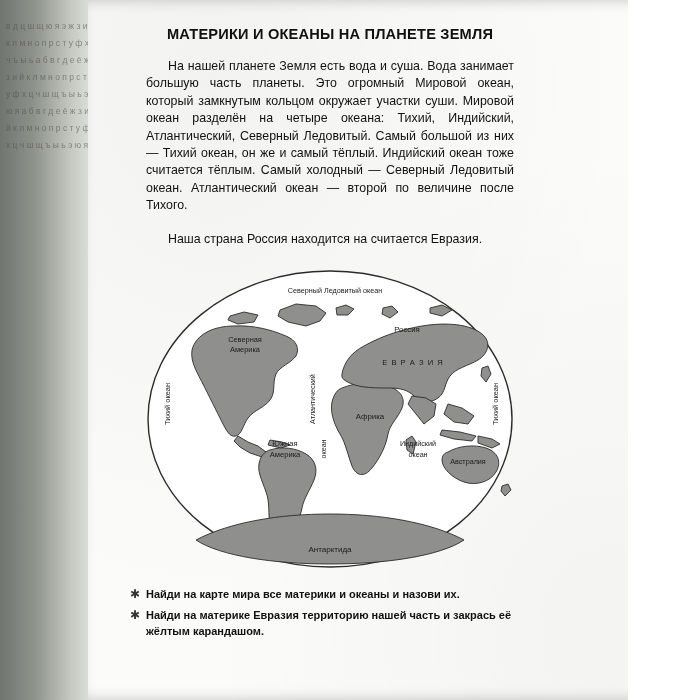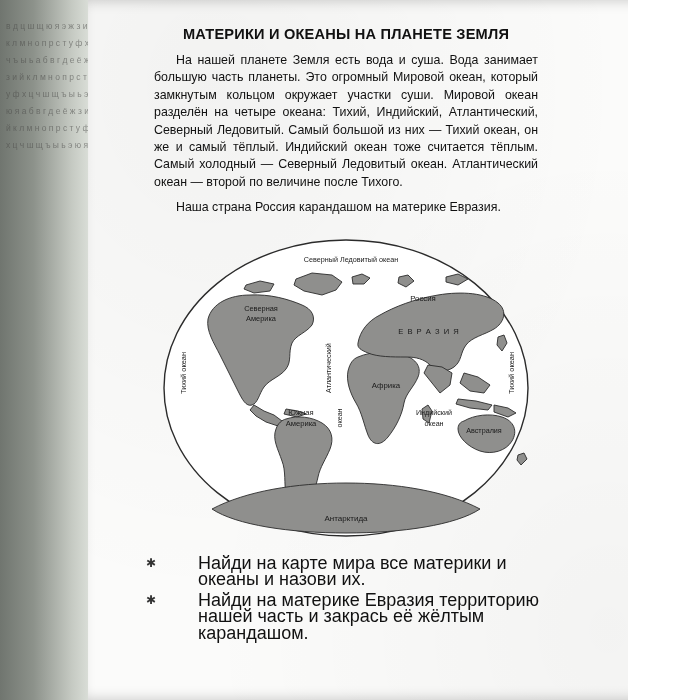--- a/index.html
+++ b/index.html
@@ -54,36 +54,36 @@
   .paper-grain {
     position: absolute; inset: 0;
     background:
       radial-gradient(ellipse at 20% 12%, rgba(0,0,0,.035), rgba(0,0,0,0) 60%),
       radial-gradient(ellipse at 85% 90%, rgba(0,0,0,.03), rgba(0,0,0,0) 55%);
     pointer-events: none;
   }
 
   .content {
     position: absolute;
-    left: 146px;
+    left: 130px;
     top: 26px;
     width: 400px;
   }
 
   h1.title {
     margin: 0 0 10px 0;
     font-size: 14.6px;
     font-weight: bold;
     text-align: center;
     letter-spacing: .2px;
     color: #111;
   }
 
   p.para {
-    margin: 8px;
+    margin: 16px;
     font-size: 12.4px;
     line-height: 17.4px;
     text-align: justify;
     text-indent: 22px;
     color: #111;
     hyphens: manual;
   }
 
   
   .map-wrap {
@@ -111,45 +111,44 @@
   }
   .star {
     width: 16px;
     flex: 0 0 16px;
     font-size: 12px;
     line-height: 16.6px;
     color: #333;
     text-align: left;
   }
   .task-text {
-    font-size: 18px;
+    font-size: 11px;
     line-height: 16.6px;
     color: #111;
-    font-weight: normal;
-    margin-left: 36px;
+    font-weight: bold;
   }
 </style>
 </head>
 <body>
 
 <div class="page">
 
   <div class="spine"></div>
   <div class="spine-text">в д ц ш щ ю я э ж з и к л м н о п р с т у ф х ч ъ ы ь а б в г д е ё ж з и й к л м н о п р с т у ф х ц ч ш щ ъ ы ь э ю я а б в г д е ё ж з и й к л м н о п р с т у ф х ц ч ш щ ъ ы ь э ю я</div>
 
   <div class="paper">
     <div class="paper-grain"></div>
   </div>
 
   <div class="content">
 
     <h1 class="title">МАТЕРИКИ И ОКЕАНЫ НА ПЛАНЕТЕ ЗЕМЛЯ</h1>
 
     <p class="para">На нашей планете Земля есть вода и суша. Вода занимает большую часть планеты. Это огромный Мировой океан, который замкнутым кольцом окружает участки суши. Мировой океан разделён на четыре океана: Тихий, Индийский, Атлантический, Северный Ледовитый. Самый большой из них — Тихий океан, он же и самый тёплый. Индийский океан тоже считается тёплым. Самый холодный — Северный Ледовитый океан. Атлантический океан — второй по величине после Тихого.</p>
-    <p class="para">Наша страна Россия карандашом на материке Евразия.</p>
+    <p class="para">Наша страна Россия находится на считается Евразия.</p>
 
     <div class="map-wrap">
       <svg class="map-svg" width="400" height="310" viewBox="0 0 400 310">
 
         <ellipse cx="200" cy="155" rx="182" ry="148" fill="#ffffff" stroke="#2b2b2b" stroke-width="1.4"></ellipse>
 
         <g stroke="#2b2b2b" stroke-width="0.9" fill="#8f8f8d">
 
           <path d="M150 46 l16 -6 l20 2 l10 7 l-6 8 l-14 5 l-18 -4 l-10 -6 z"></path>
           <path d="M100 52 l14 -4 l14 3 l-4 7 l-16 2 l-10 -4 z"></path>

